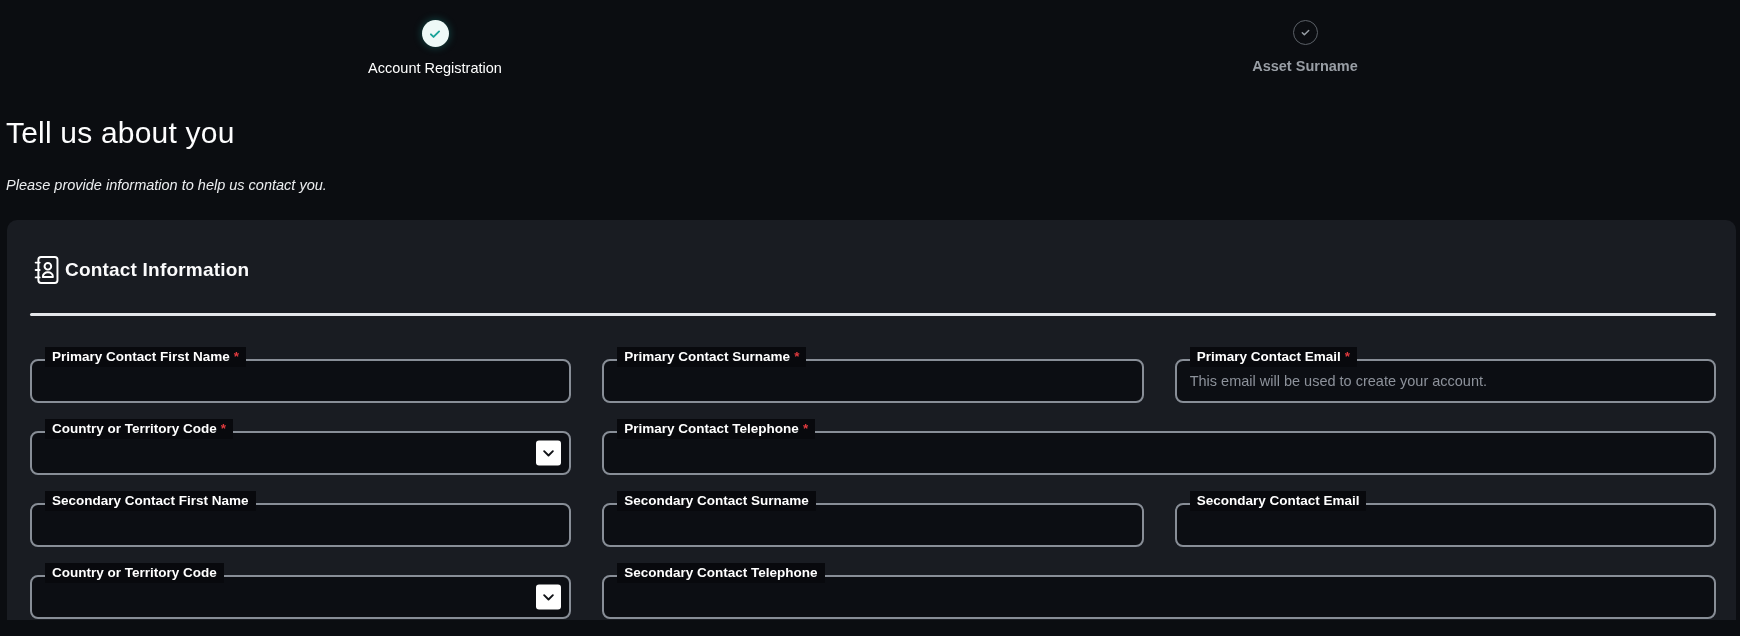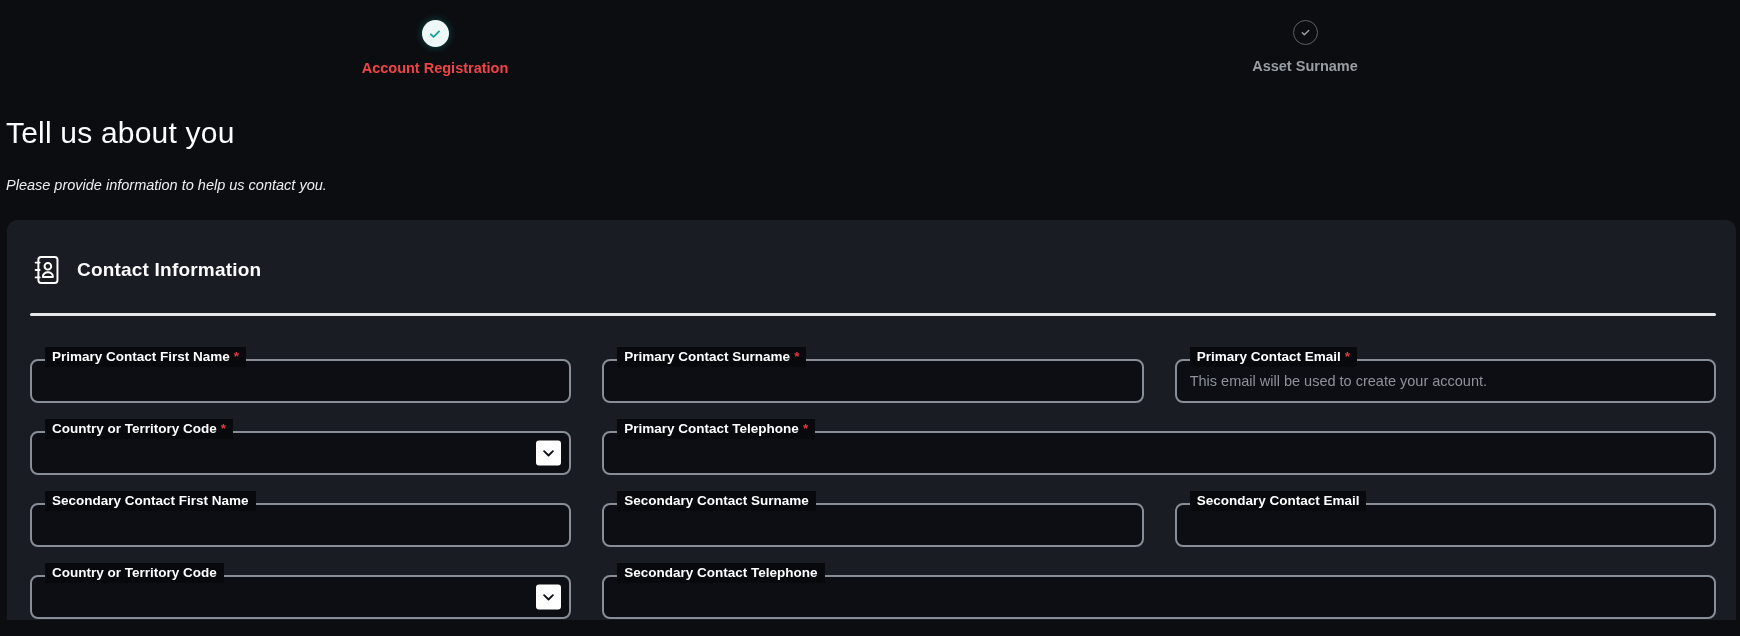--- a/index.html
+++ b/index.html
@@ -42,22 +42,22 @@
   }
   .step.active .step-circle svg { stroke: #17a398; width: 14px; height: 14px; }
   .step.upcoming .step-circle {
     width: 25px; height: 25px;
     border: 1.5px solid #5b6067;
     background: transparent;
   }
   .step.upcoming .step-circle svg { stroke: #9aa0a7; width: 11px; height: 11px; }
   .step-label {
     font-size: 14.5px;
-    font-weight: 700;
-    color: #ef4444;
+    font-weight: 400;
+    color: #ffffff;
     white-space: nowrap;
   }
   .step.upcoming .step-label { color: #999ea5; font-weight: 600; }
 
   
   .page-title {
     margin: 40px 0 0 6px;
     font-size: 30px;
     font-weight: 400;
     color: #fdfdfe;
@@ -74,21 +74,21 @@
   .card {
     margin: 27px 4px 0 7px;
     background: #191c22;
     border-radius: 10px 10px 0 0;
     padding: 20px 20px 40px 23px;
     height: 400px;
   }
   .section-header {
     display: flex;
     align-items: center;
-    gap: 15px;
+    gap: 3px;
     margin-top: 14px;
     margin-left: 2px;
   }
   .section-icon svg { display: block; stroke: #ffffff; }
   .section-title {
     font-size: 19px;
     font-weight: 700;
     color: #fbfbfc;
     letter-spacing: 0.2px;
   }

